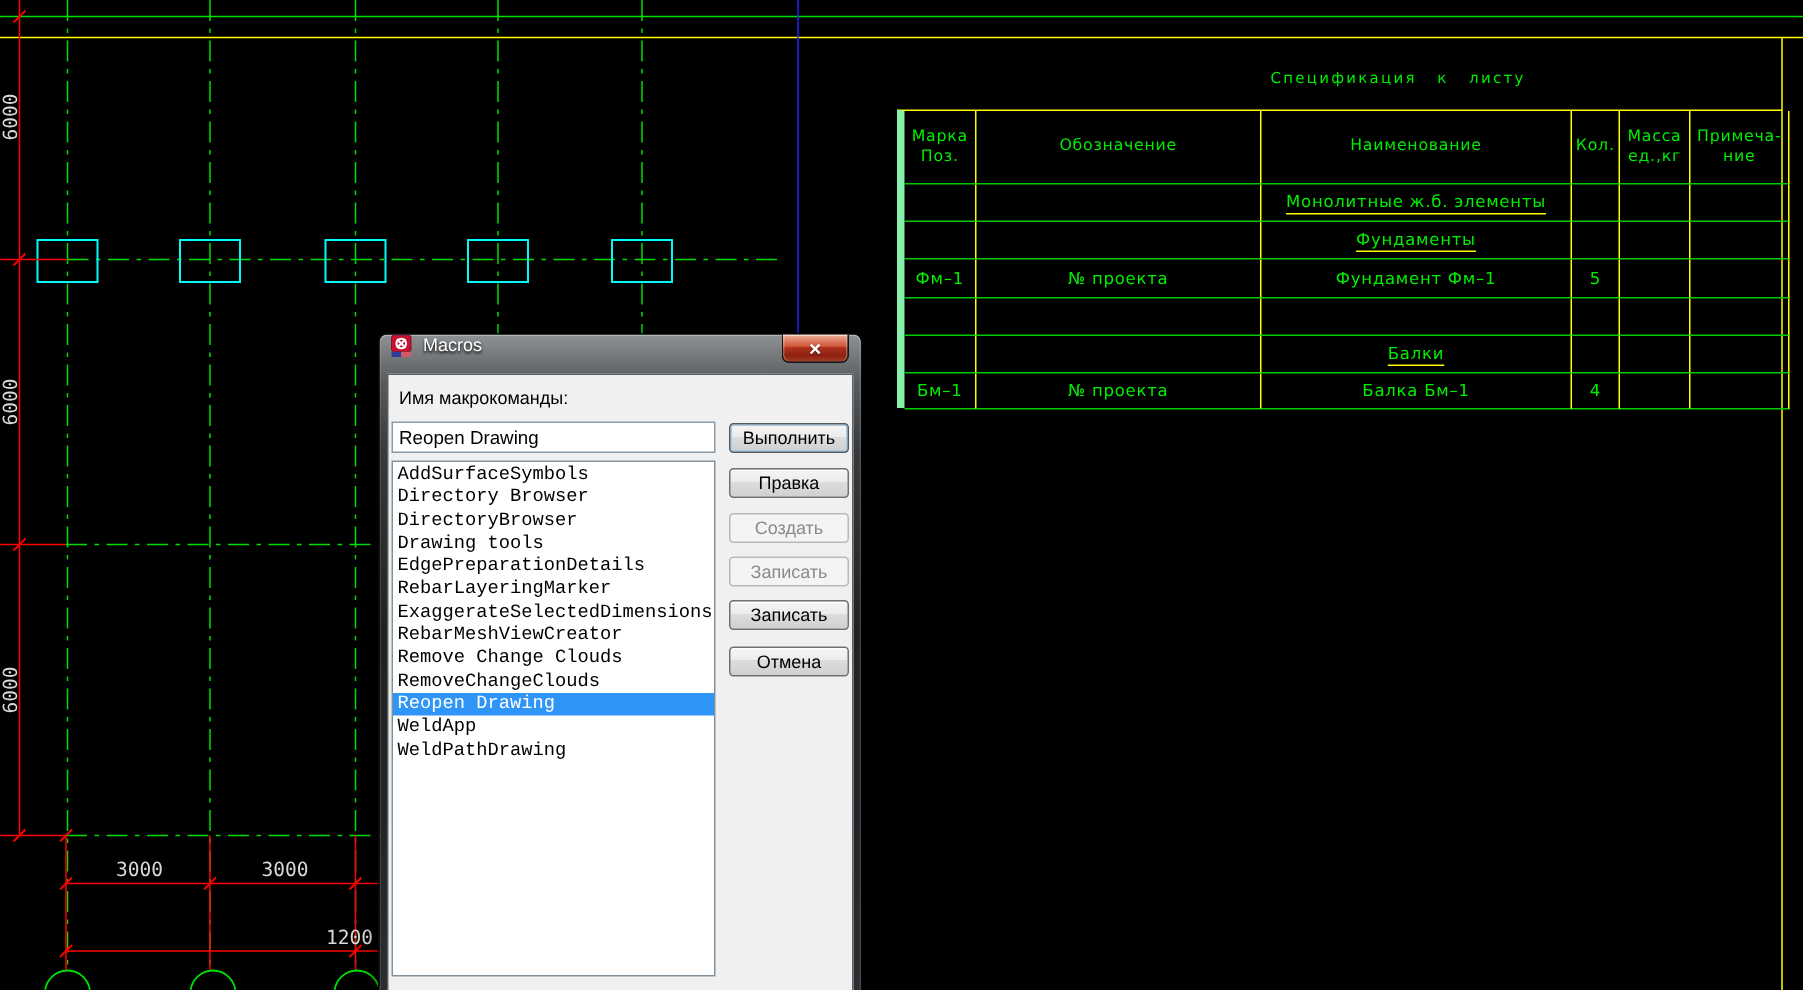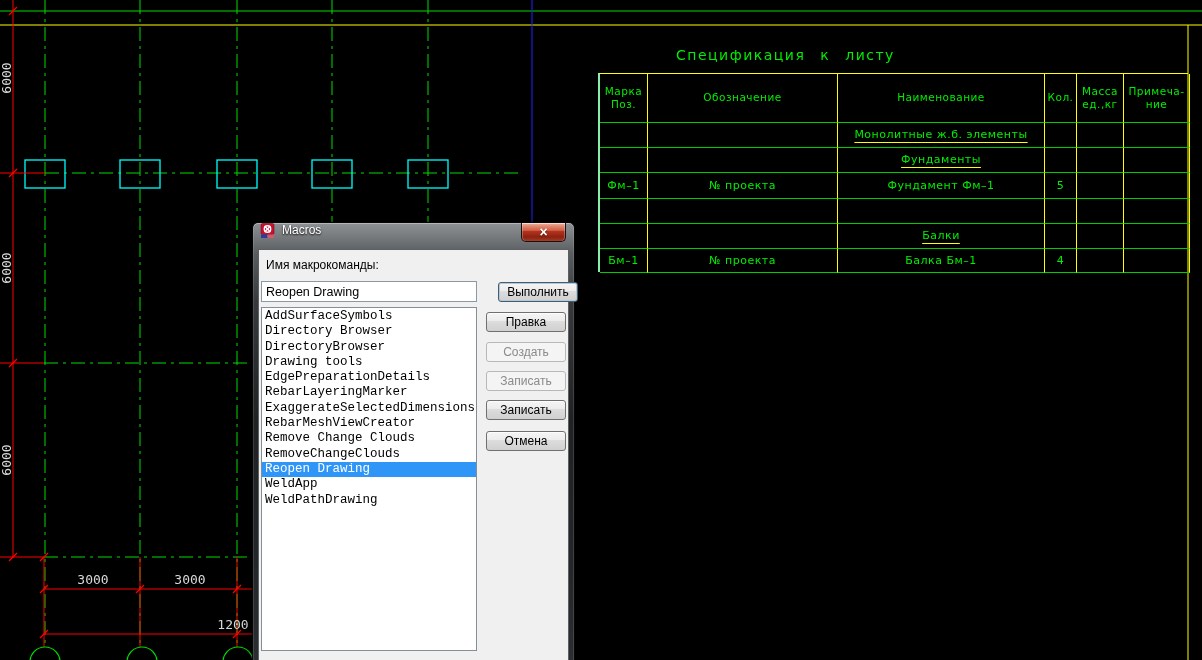--- a/index.html
+++ b/index.html
@@ -6,26 +6,26 @@
   html,body { width:1202px; height:660px; background:#000; overflow:hidden;
               font-family:"Liberation Sans", sans-serif; }
   .stage { position:relative; width:1202px; height:660px; background:#000; }
 
   
   svg.cad { position:absolute; left:0; top:0; }
   .svgdim { font:13px "DejaVu Sans Mono", monospace; fill:#d9d9d9; }
 
   
   .spec-title { position:absolute; left:598px; top:47px; width:590px; padding-left:78px;
-    text-align:left; color:#00ee00; font-size:14px; letter-spacing:1.5px; word-spacing:9px;
+    text-align:center; color:#00ee00; font-size:10px; letter-spacing:1.5px; word-spacing:9px;
     font-family:"DejaVu Sans", sans-serif; }
   .spec-table { position:absolute; left:598px; top:73px; width:590px; height:199px;
     display:grid; grid-template-columns:48px 190px 207px 32px 47px 66px;
     grid-template-rows:49px 25px 25px 26px 25px 25px 24px;
-    border-top:1px solid #ffff00; border-left:2px solid #86efac; }
+    border-top:1px solid #ffff00; border-left:5px solid #86efac; }
   .spec-table .c { border-right:1px solid #ffff00; border-bottom:1px solid #00cc00;
     color:#00ee00; font-size:11px; font-family:"DejaVu Sans", sans-serif;
     display:flex; align-items:center; justify-content:center; text-align:center;
     white-space:pre-line; line-height:1.25; letter-spacing:.5px; overflow:hidden; }
   .spec-table .hc { font-size:10.5px; }
   .spec-table .ul { text-decoration:underline; text-decoration-color:#ffff00;
     text-underline-offset:4px; }
 
   
   .dialog { position:absolute; left:252px; top:222px; width:323px; height:438px;
@@ -53,21 +53,21 @@
   .listbox { position:absolute; left:2px; top:57px; width:216px; height:344px;
     border:1px solid #828f99; background:#fff; overflow:hidden;
     font:12.5px/15.3px "Liberation Mono", monospace; color:#000; padding-top:1px; }
   .listbox .li { padding-left:3px; white-space:pre; cursor:default; }
   .listbox .li.selected { background:#2f96f8; color:#fff; }
   .btn { position:absolute; left:227px; width:80px; height:20px;
     border:1px solid #707070; border-radius:3px; font-size:12px; color:#000;
     font-family:"Liberation Sans", sans-serif;
     background:linear-gradient(180deg,#f5f5f5 0%,#ececec 45%,#dddddd 46%,#d0d0d0 100%);
     box-shadow:inset 0 1px 0 rgba(255,255,255,.8); cursor:pointer; }
-  .btn.default { border-color:#4f5b63; box-shadow:inset 0 0 0 1px #aac9e2, inset 0 1px 0 rgba(255,255,255,.8);margin-left:12px; }
+  .btn.default { border-color:#4f5b63; box-shadow:inset 0 0 0 1px #aac9e2, inset 0 1px 0 rgba(255,255,255,.8); }
   .btn.disabled { border-color:#b5b9bc; color:#8a8a8a;
     background:#f4f4f4; box-shadow:none; cursor:default; }
 </style>
 </head>
 <body>
 
 <div class="stage">
 
   <svg class="cad" width="1202" height="660" viewBox="0 0 1202 660">
 

